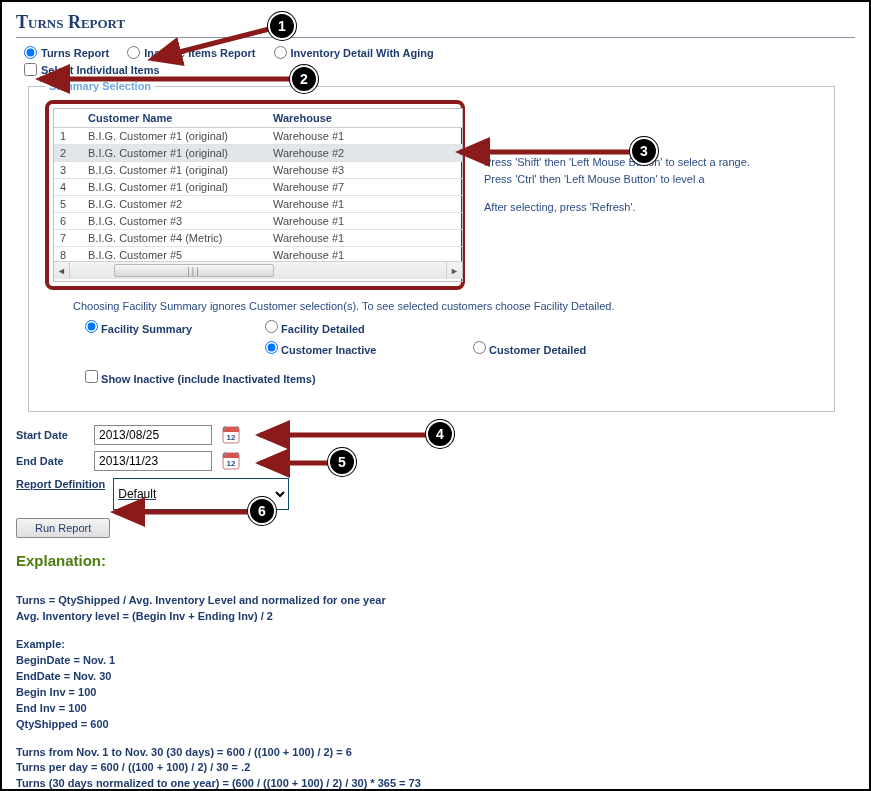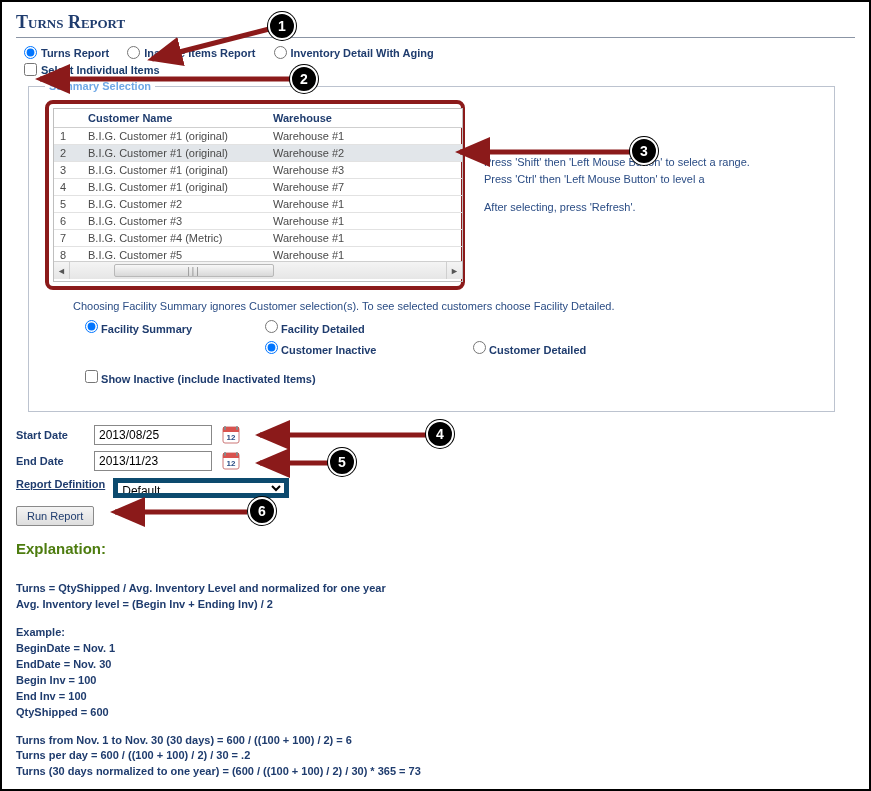--- a/index.html
+++ b/index.html
@@ -190,28 +190,28 @@
     width:22px;height:22px;
     align-items:center;justify-content:center;
   }
   .cal-icon svg { display:block; }
   .def-row {
     display: flex; gap: 8px;
     margin: 6px 0 8px 0;
     font-weight: bold; color: #1f3c6e; text-decoration: underline;
   }
   .def-row select {
-    width: 176px; height: 20px; font-size: 12px;
-    border: 5px solid #0c4a6e; background: #fff;
+    width: 176px; height: 32px; font-size: 12px;
+    border: 1px solid #0c4a6e; background: #fff;
   }
   button.run {
     border: 1px solid #8a8a8a;
     background: linear-gradient(#f4f4f4,#dedede);
     color: #1f3c6e;
-    padding: 3px 10px;
+    padding: 3px 18px;
     font-size: 11px;
     border-radius: 2px;
     cursor: pointer;
   }
   h2.expl {
     color: #4d7c0f;
     font-size: 15px;
     margin: 14px 0 2px 0;
   }
   .expl-block {

